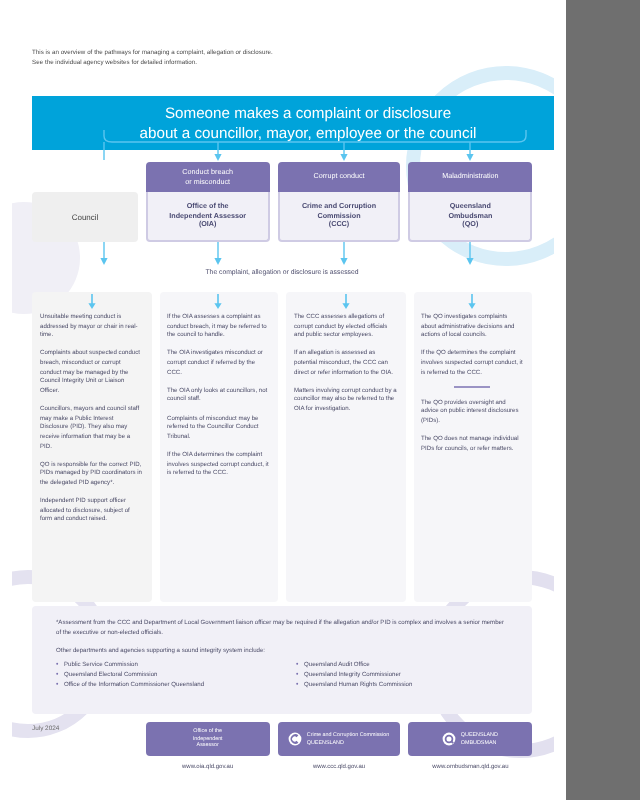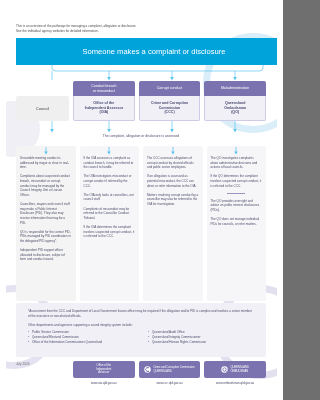--- a/index.html
+++ b/index.html
@@ -27,21 +27,21 @@
   }
   .deco-circle-l{
     left:-22px;top:96px;width:56px;height:56px;background:#f0eff6;
   }
   .intro{
     position:absolute;left:10px;top:19px;width:230px;
     font-size:3.1px;line-height:1.5;color:#4a4a4a;letter-spacing:.02px;
   }
   .intro div{white-space:nowrap;}
   .banner{
-    position:absolute;left:10px;top:33px;width:276px;height:27px;
+    position:absolute;left:10px;top:43px;width:276px;height:27px;
     background:#00a3da;color:#fff;display:flex;flex-direction:column;
     align-items:center;justify-content:center;text-align:right;
   }
   .banner .l1{font-size:7.6px;line-height:9.4px;font-weight:400;}
   .banner .l2{font-size:7.6px;line-height:9.4px;font-weight:400;}
   .connector{position:absolute;left:10px;top:60px;width:250px;height:16px;}
   .cat-row{
     position:absolute;left:67px;top:76px;width:193px;height:15px;
     display:flex;gap:4px;
   }
@@ -136,20 +136,21 @@
     <div class="deco deco-ring-bl"></div>
     <div class="deco deco-circle-l"></div>
 
     <div class="intro">
       <div>This is an overview of the pathways for managing a complaint, allegation or disclosure.</div>
       <div>See the individual agency websites for detailed information.</div>
     </div>
 
     <div class="banner">
       <div class="l1">Someone makes a complaint or disclosure</div>
+      <div class="l2">about a councillor, mayor, employee or the council</div>
     </div>
 
     <svg class="connector" viewBox="0 0 250 16">
       <path d="M36 0 L36 3 Q36 6 40 6 L243 6 Q247 6 247 3 L247 0" fill="none" stroke="#5bc5ef" stroke-width="0.7"></path>
       <line x1="36" y1="6" x2="36" y2="15" stroke="#5bc5ef" stroke-width="0.7"></line>
       <line x1="93" y1="6" x2="93" y2="12" stroke="#5bc5ef" stroke-width="0.7"></line>
       <polygon points="93,15.5 91.2,12 94.8,12" fill="#5bc5ef"></polygon>
       <line x1="156" y1="6" x2="156" y2="12" stroke="#5bc5ef" stroke-width="0.7"></line>
       <polygon points="156,15.5 154.2,12 157.8,12" fill="#5bc5ef"></polygon>
       <line x1="219" y1="6" x2="219" y2="12" stroke="#5bc5ef" stroke-width="0.7"></line>

